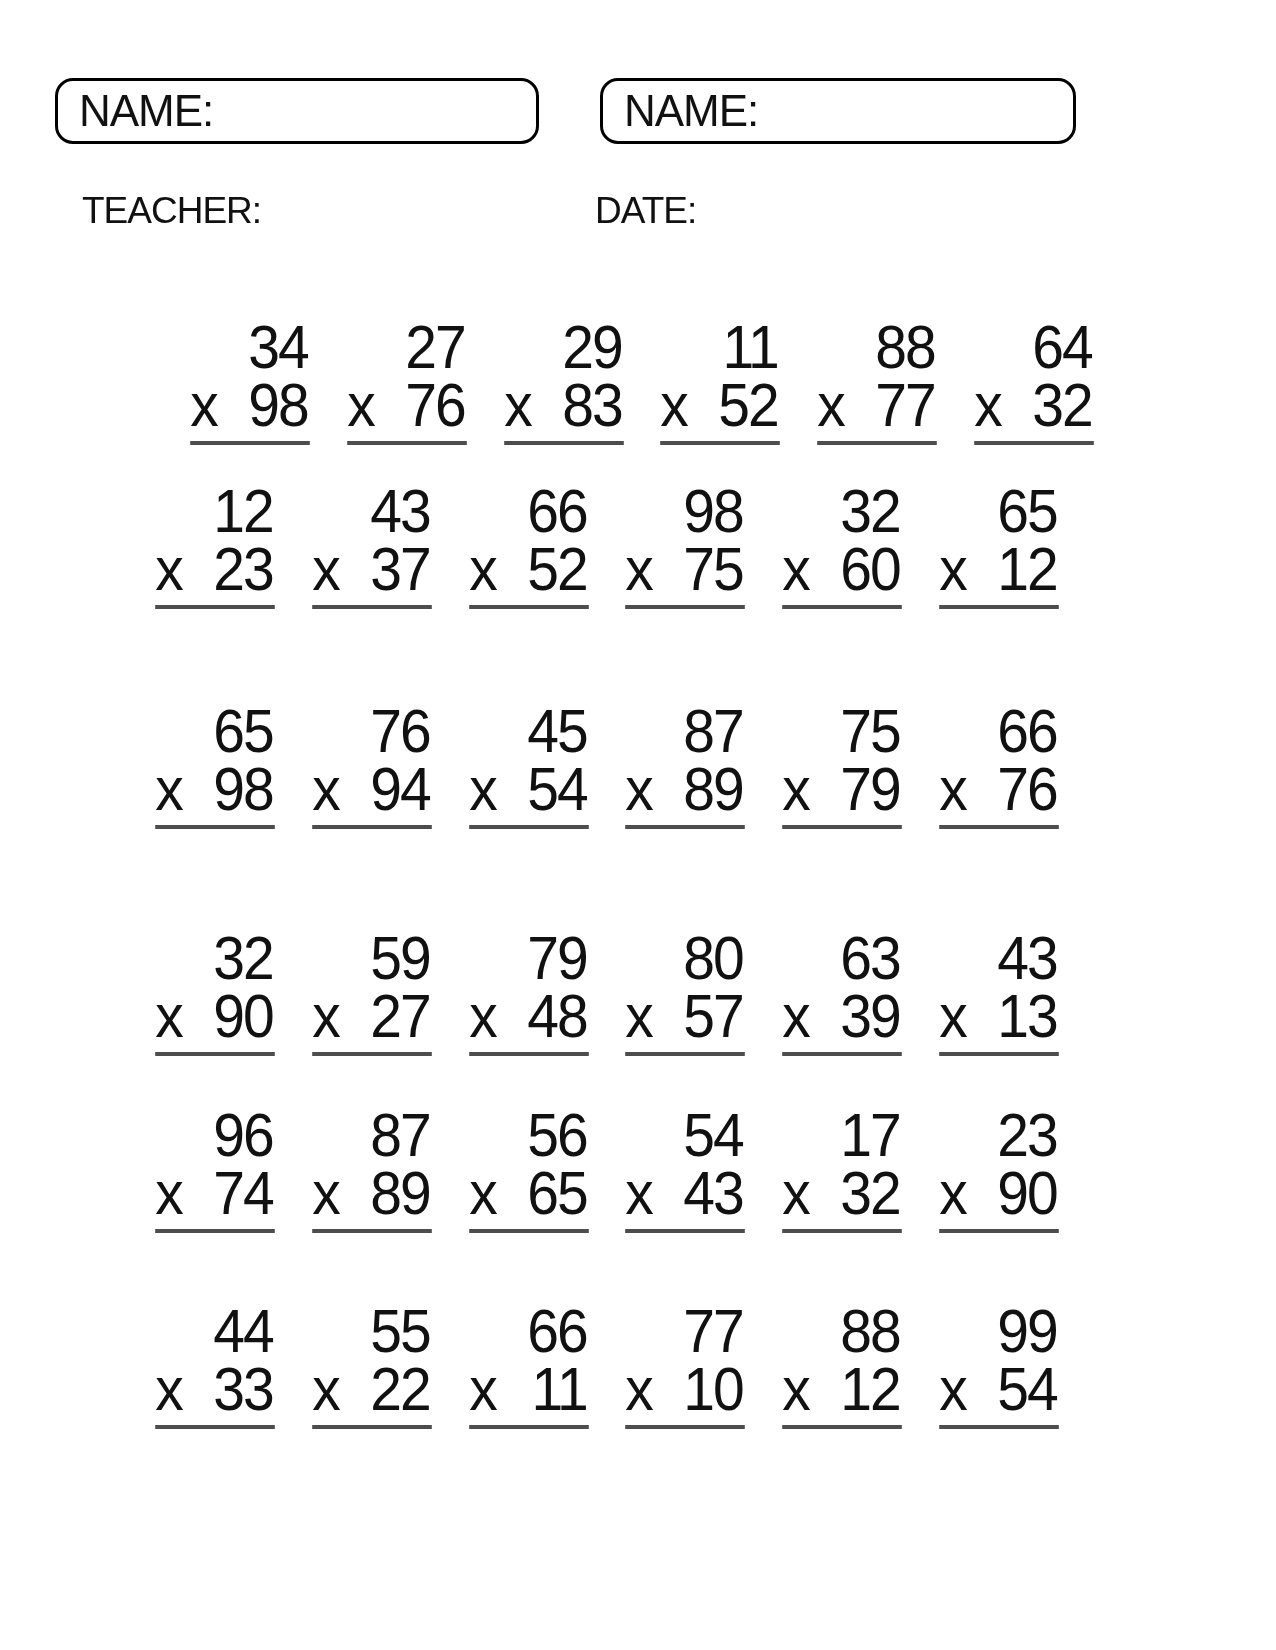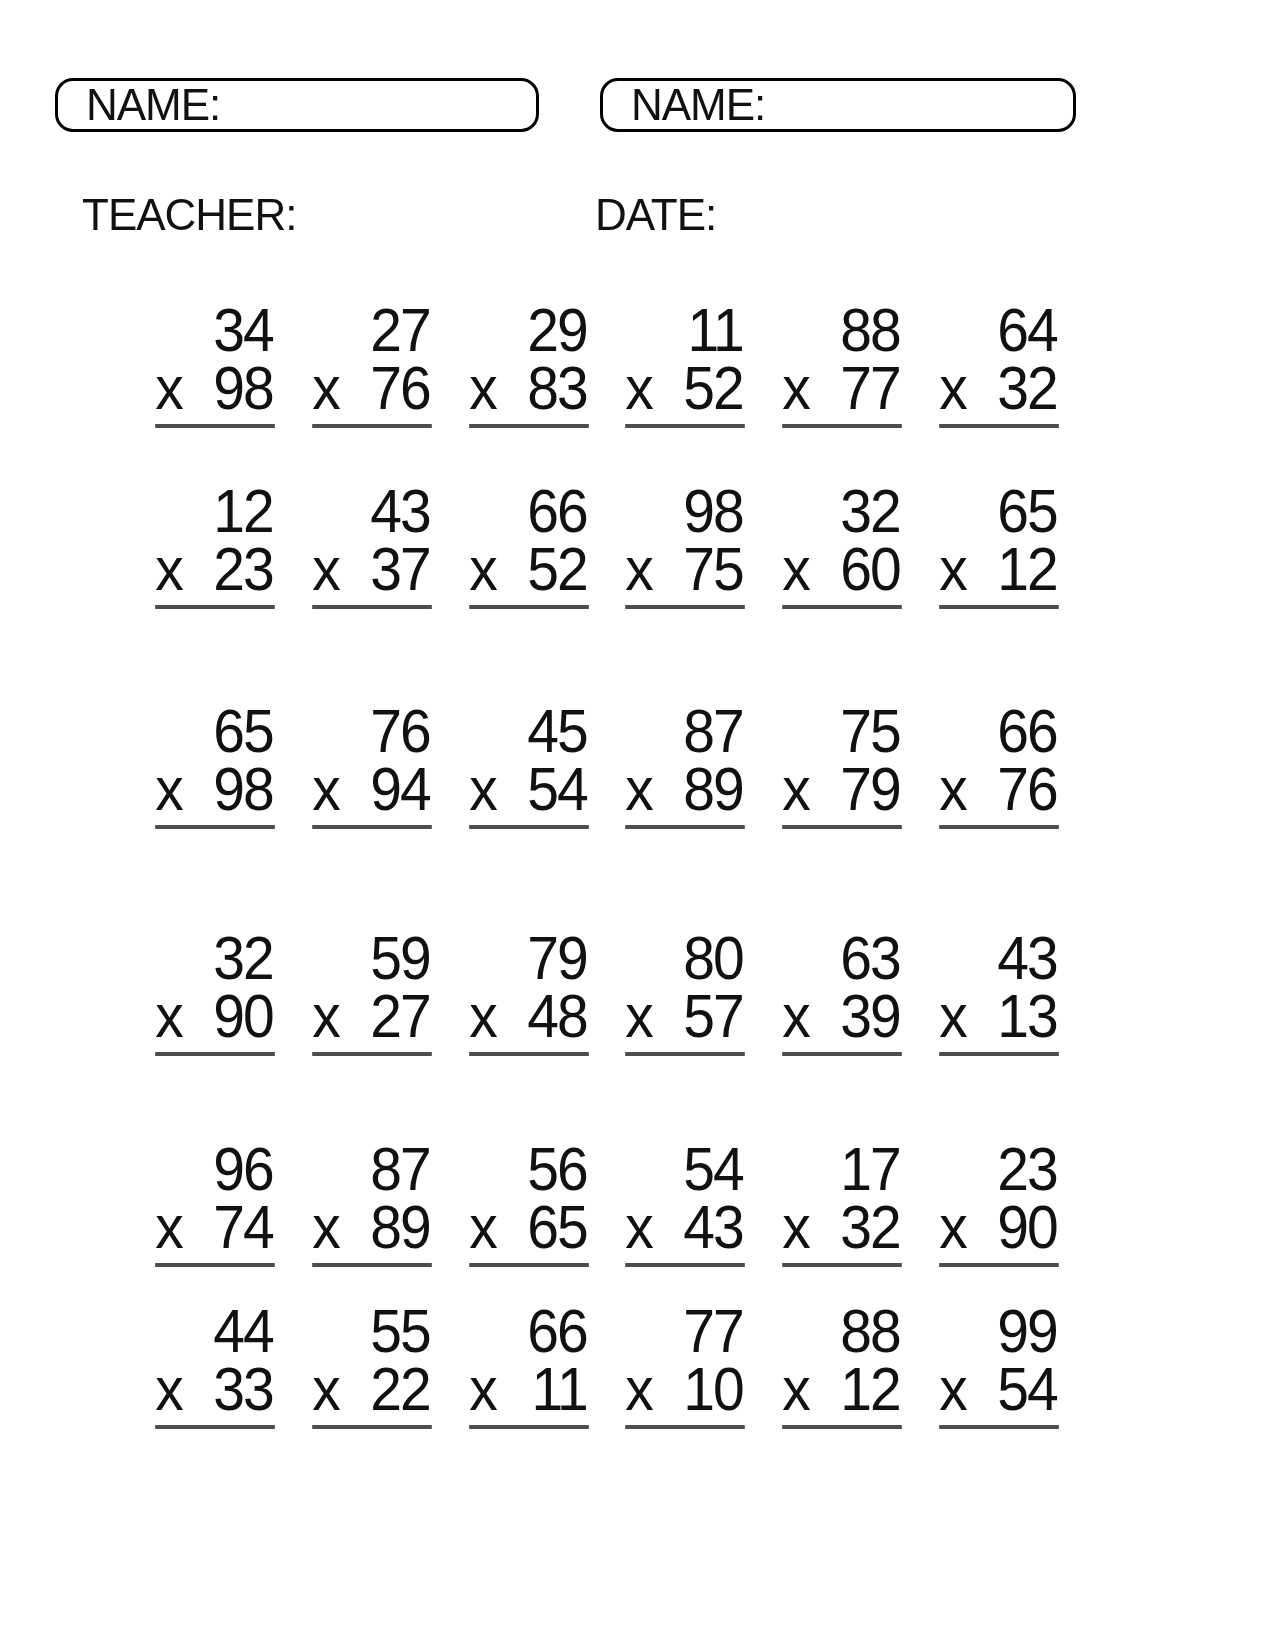--- a/index.html
+++ b/index.html
@@ -10,41 +10,41 @@
   }
   *{margin:0;padding:0;box-sizing:border-box;}
   html,body{background:var(--bg);}
   body{
     width:1276px;height:1650px;position:relative;overflow:hidden;
     font-family:"Liberation Sans",sans-serif;color:var(--text);
   }
   .page{position:absolute;inset:0;}
   
   .field-box{
-    position:absolute;height:54px;border:3px solid var(--box-border);
-    border-radius:18px;display:flex;align-items:center;padding-left:28px;
+    position:absolute;height:66px;border:3px solid var(--box-border);
+    border-radius:18px;display:flex;align-items:center;padding-left:21px;
     font-size:44px;letter-spacing:-1px;background:var(--bg);
   }
   .name-box{left:55px;top:78px;width:484px;}
   .date-box{left:600px;top:78px;width:476px;}
   .plain-label{
-    position:absolute;top:190px;font-size:44px;letter-spacing:-1px;
+    position:absolute;top:190px;font-size:37px;letter-spacing:-1px;
   }
   .teacher-label{left:82px;}
   .score-label{left:595px;}
   
   .prob-row{
     position:absolute;left:150px;width:914px;
     display:flex;justify-content:space-between;
   }
-  .prob-row:nth-child(1){top:303px;}
+  .prob-row:nth-child(1){top:320px;margin-left:35px;}
   .prob-row:nth-child(2){top:484px;}
   .prob-row:nth-child(3){top:704px;}
   .prob-row:nth-child(4){top:931px;}
-  .prob-row:nth-child(5){top:1142px;align-items:flex-end;}
+  .prob-row:nth-child(5){top:1108px;align-items:flex-end;}
   .prob-row:nth-child(6){top:1304px;}
   .problem{
     width:130px;font-size:62px;letter-spacing:-2px;
     transform:scaleX(0.92);transform-origin:50% 100%;
   }
   .top-operand{
     text-align:right;line-height:54px;padding-right:2px;
   }
   .bottom-row{
     display:flex;justify-content:space-between;align-items:baseline;

